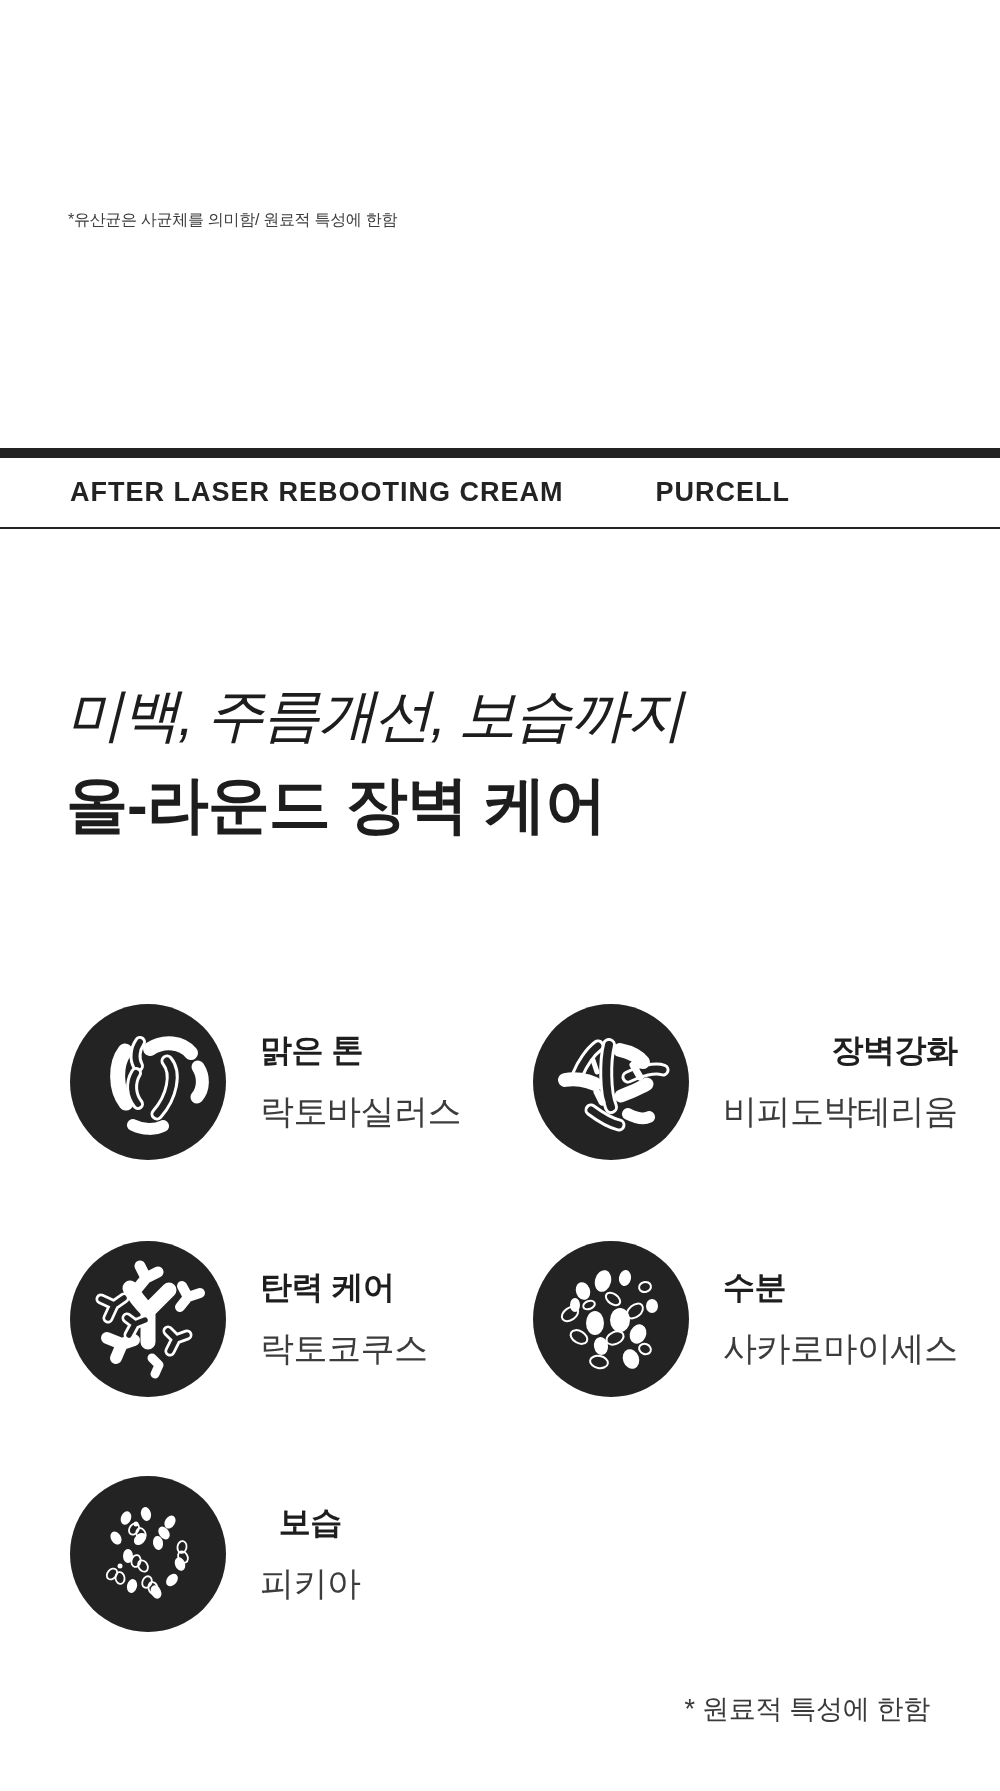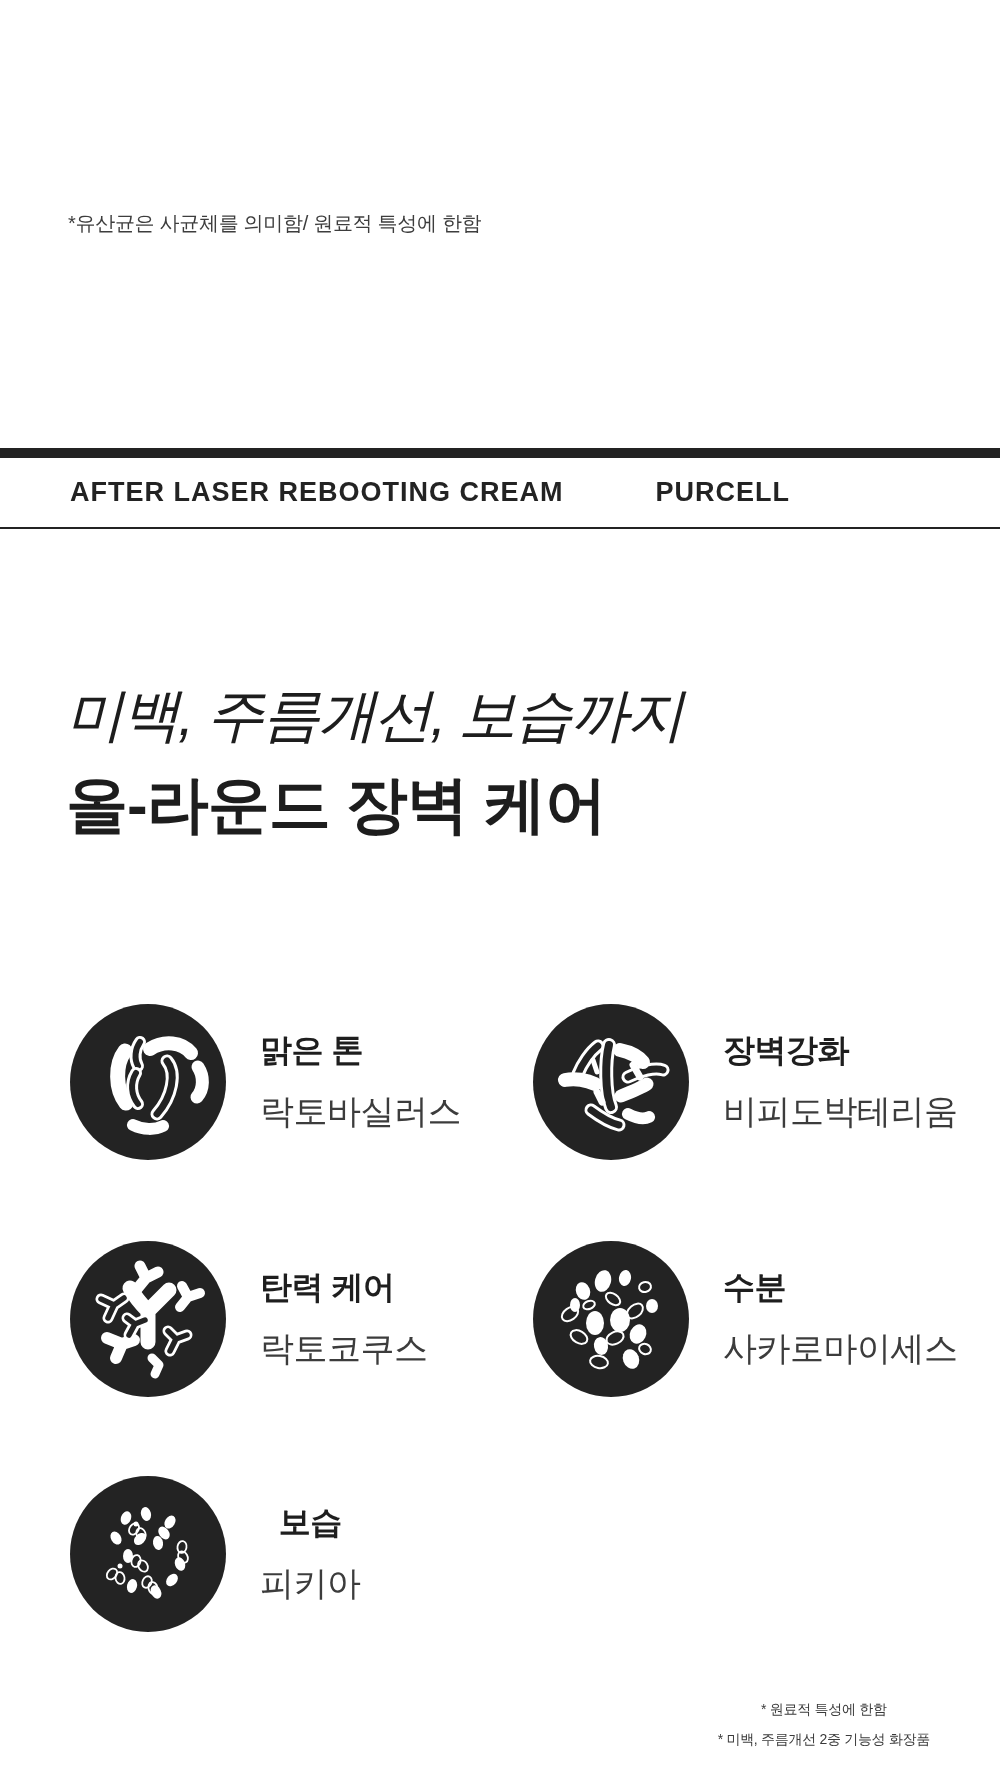--- a/index.html
+++ b/index.html
@@ -1,21 +1,21 @@
 <!DOCTYPE html>
 <html><head>
 <meta charset="utf-8">
 <style>
   html,body{margin:0;padding:0;background:#ffffff;}
   .canvas{
     position:relative;width:1000px;height:1791px;background:#ffffff;overflow:hidden;
     font-family:"Liberation Sans","DejaVu Sans",sans-serif;color:#232323;
   }
   .top-note{
-    position:absolute;left:68px;top:210px;font-size:20px;letter-spacing:-0.3px;color:#3d3d3d;
+    position:absolute;left:68px;top:210px;font-size:16px;letter-spacing:-0.3px;color:#3d3d3d;
   }
   .top-bar{
     position:absolute;left:0;top:448px;width:1000px;height:10px;background:#232323;
   }
   .header-row{
     position:absolute;left:0;top:458px;width:860px;height:69px;box-sizing:border-box;
     display:flex;align-items:center;justify-content:space-between;padding:11px 70px;
   }
   .product-name,.brand-name{
     font-size:27px;font-weight:700;letter-spacing:1px;color:#232323;white-space:nowrap;
@@ -23,31 +23,31 @@
   .header-underline{
     position:absolute;left:0;top:527px;width:1000px;height:2px;background:#232323;
   }
   .headline{position:absolute;left:66px;top:682px;color:#1d1d1d;}
   .headline-light{font-size:58px;font-weight:400;letter-spacing:-2px;line-height:66px;font-style:italic;}
   .headline-bold{font-size:62px;font-weight:800;letter-spacing:-1px;line-height:68px;margin-top:23px;}
   .feature{
     position:absolute;display:flex;align-items:center;width:450px;height:156px;
   }
   .f-pos-0{left:70px;top:1004px;}
-  .f-pos-1{left:533px;top:1004px;}
+  .f-pos-1{left:533px;top:1004px;text-align:right;}
   .f-pos-2{left:70px;top:1241px;}
   .f-pos-3{left:533px;top:1241px;}
   .f-pos-4{left:70px;top:1476px;text-align:center;}
   .feature-icon{width:156px;height:156px;flex:none;display:block;}
   .feature-text{margin-left:34px;display:flex;flex-direction:column;gap:16px;}
   .feature-title{font-size:32px;font-weight:700;color:#1e1e1e;letter-spacing:-0.5px;white-space:nowrap;}
   .feature-ingredient{font-size:34px;font-weight:400;color:#3c3c3c;letter-spacing:-0.5px;white-space:nowrap;}
   .footnotes{
-    position:absolute;right:70px;top:1694px;text-align:center;
-    font-size:14px;line-height:30px;color:#3a3a3a;letter-spacing:-0.3px;
+    position:absolute;right:70px;top:1694px;text-align:left;
+    font-size:27px;line-height:30px;color:#3a3a3a;letter-spacing:-0.3px;
   }
   
   .wf{stroke:#ffffff;fill:none;stroke-linecap:round;}  
   .ow{stroke:#ffffff;fill:none;stroke-linecap:round;}  
   .od{stroke:#232323;fill:none;stroke-linecap:round;}  
   .ef{fill:#ffffff;}                                    
   .eo{fill:none;stroke:#ffffff;stroke-width:2;}         
   .eo2{fill:none;stroke:#ffffff;stroke-width:1.8;}
 </style>
 </head>
@@ -195,16 +195,15 @@
       <ellipse class="eo2" cx="113" cy="81" rx="4.5" ry="6" transform="rotate(-30 113 81)"></ellipse>
     </svg>
     <div class="feature-text">
       <div class="feature-title">보습</div>
       <div class="feature-ingredient">피키아</div>
     </div>
   </div>
 
   <div class="footnotes">
     <div>* 원료적 특성에 한함</div>
-    <div>* 미백, 주름개선 2중 기능성 화장품</div>
   </div>
 
 </div>
 
 </body></html>

